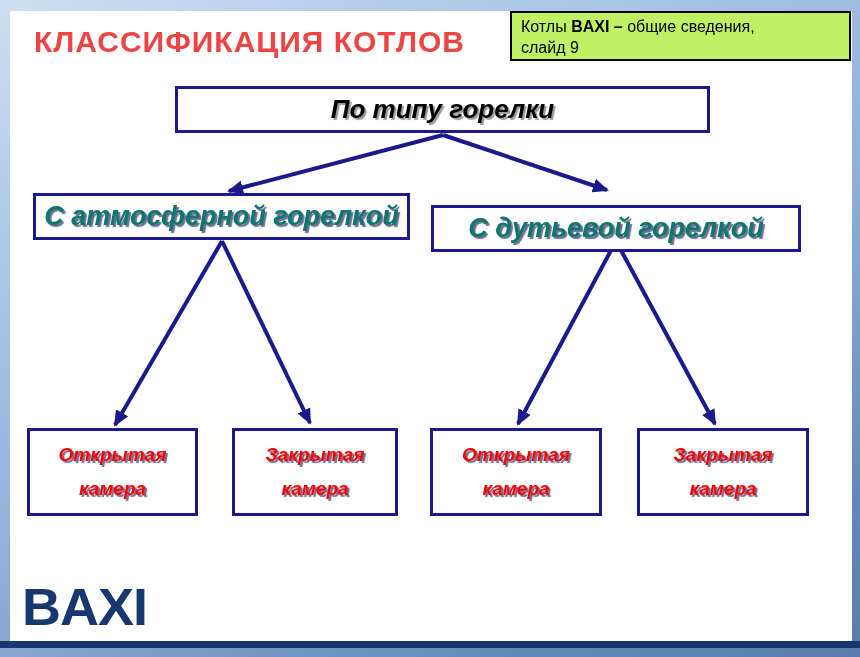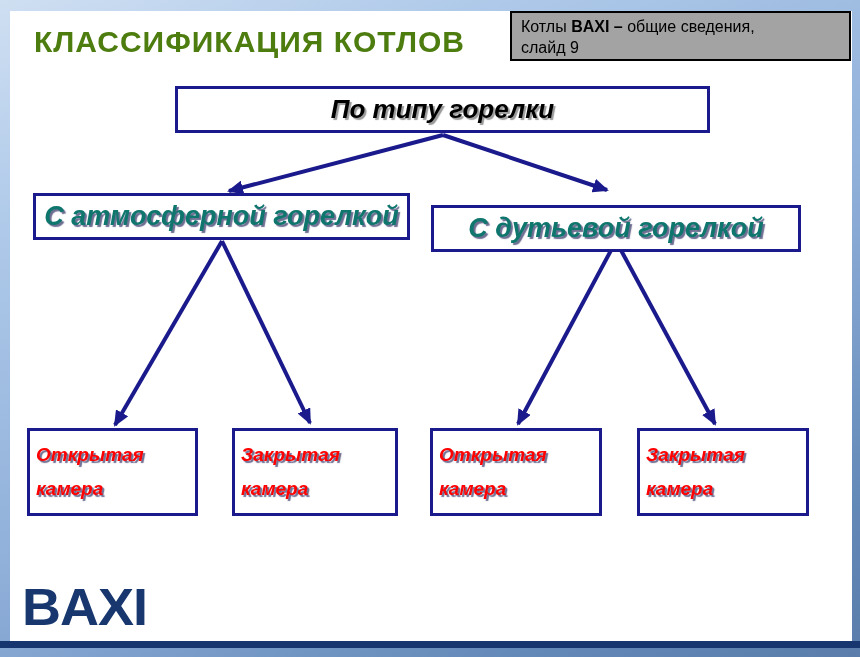--- a/index.html
+++ b/index.html
@@ -25,42 +25,43 @@
     left: 0; top: 641px;
     width: 860px; height: 7px;
     background: #17356e;
   }
   .page-title {
     position: absolute;
     left: 24px; top: 14px;
     font-size: 30px;
     font-weight: bold;
     letter-spacing: 1px;
-    color: #4d7c0f;
+    color: #ef4444;
     white-space: nowrap;
   }
   .header-box {
     position: absolute;
     left: 500px; top: 0px;
     width: 341px; height: 50px;
     border: 2px solid #000;
     padding: 3px 9px;
     font-size: 16px;
     line-height: 21px;
     color: #000;
-    background: #a3a3a3;
+    background: #bef264;
   }
   .header-box b { font-weight: bold; }
   .dbox {
     position: absolute;
     border: 3px solid #1a1a8c;
     background: #fff;
     display: flex;
     align-items: center;
     justify-content: center;
+    text-align: center;
     font-style: italic;
     font-weight: bold;
   }
   .root-box {
     left: 165px; top: 75px;
     width: 535px; height: 47px;
     font-size: 26px;
     color: #000;
     text-shadow: 2px 2px 1px #9a9a9a;
   }

